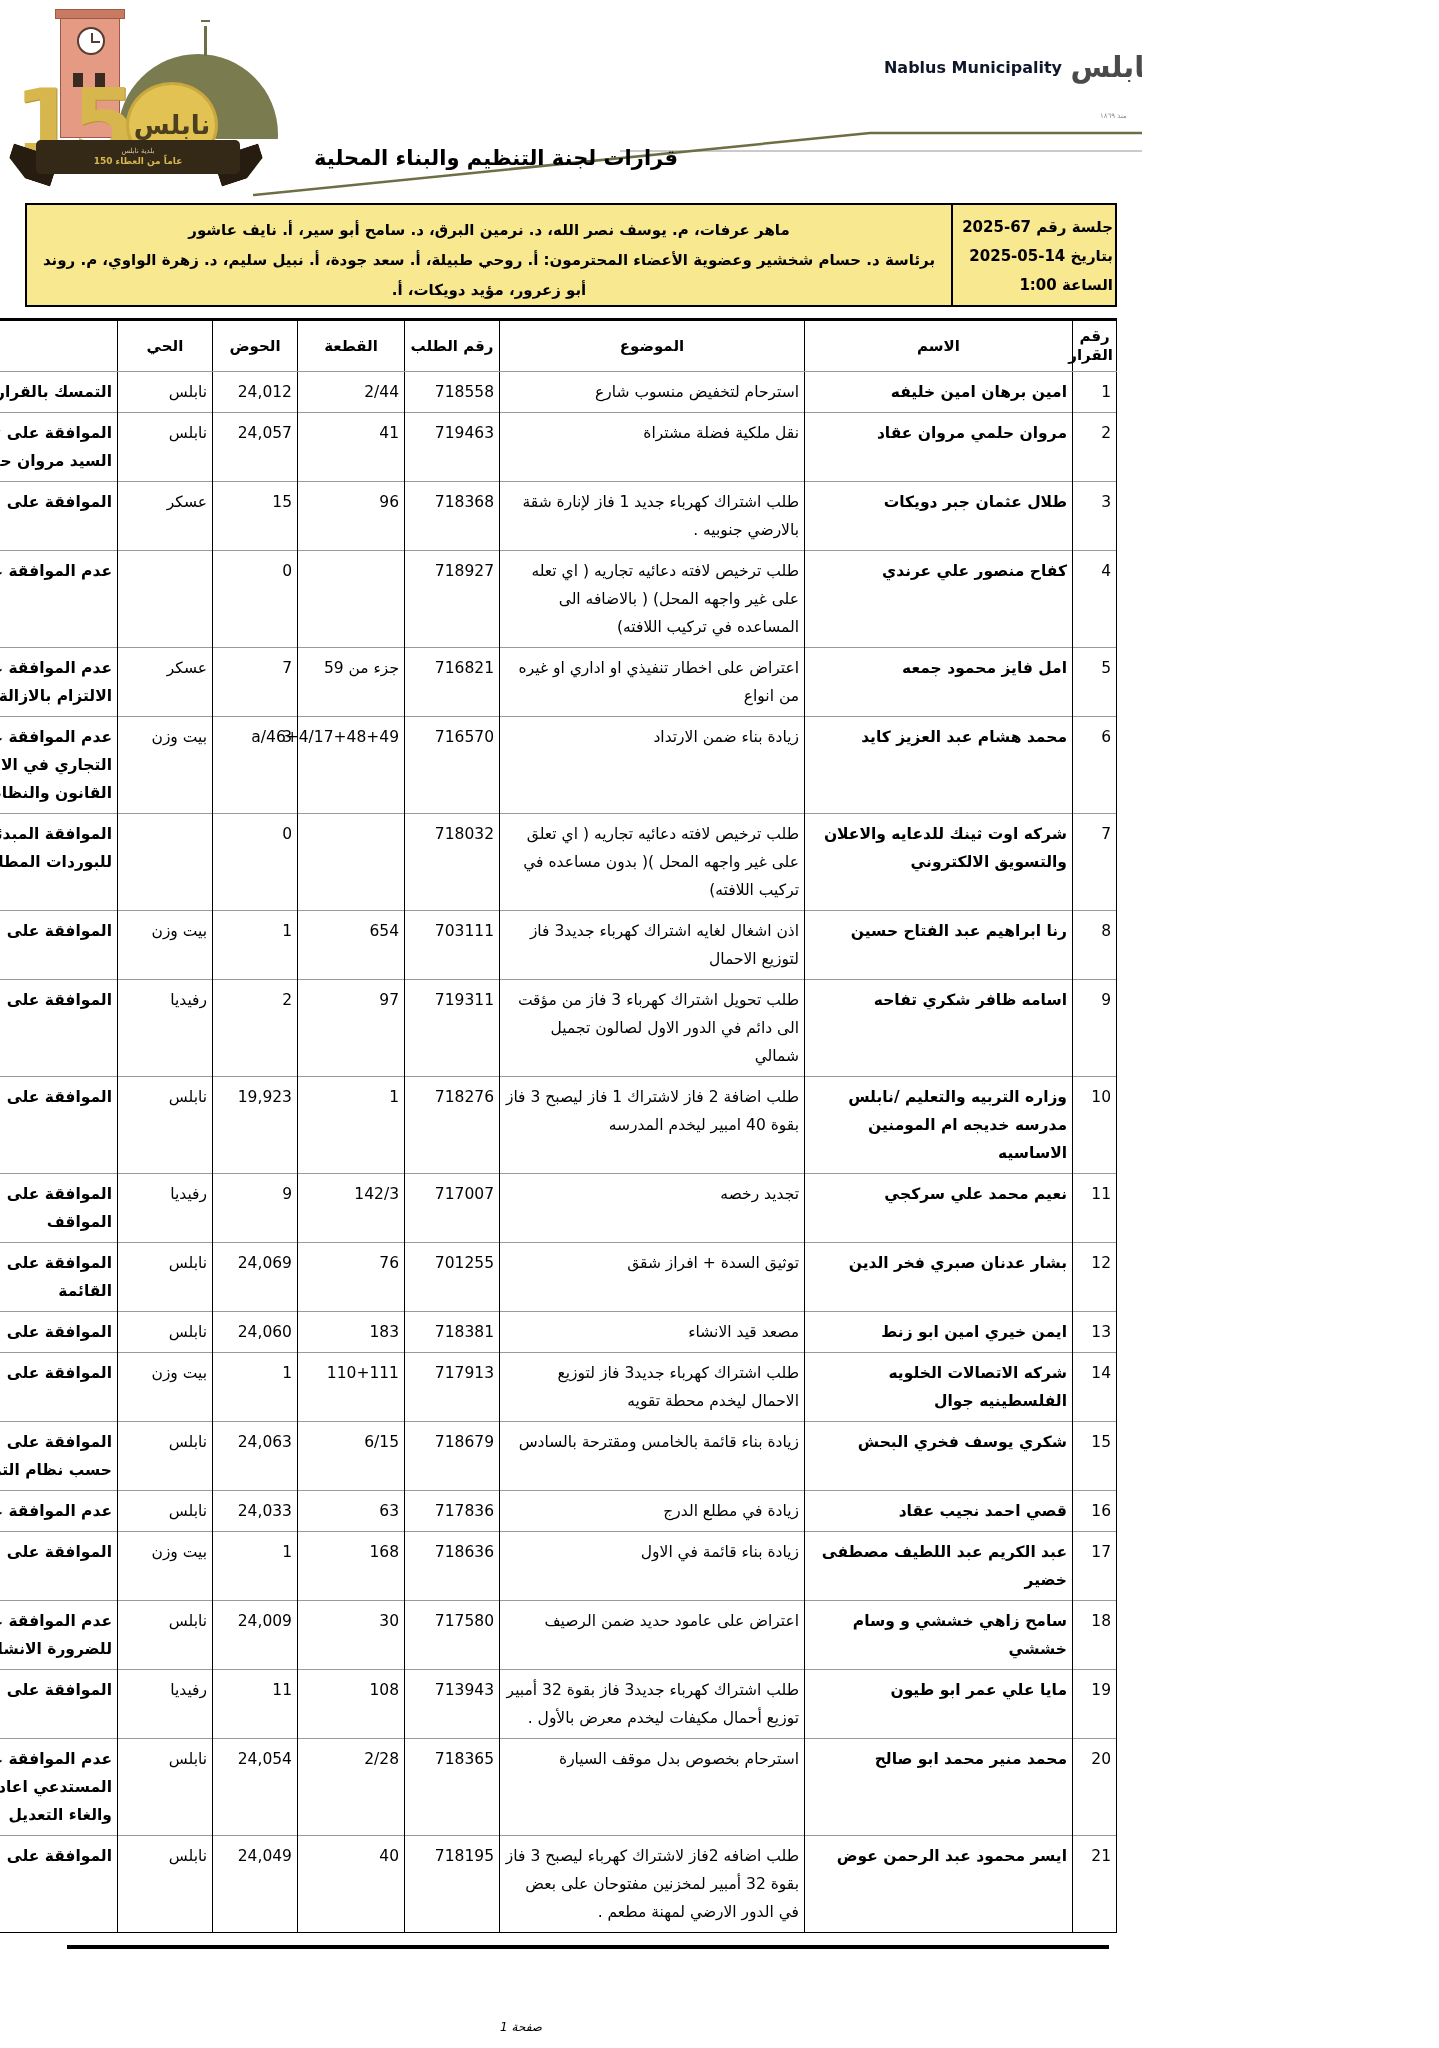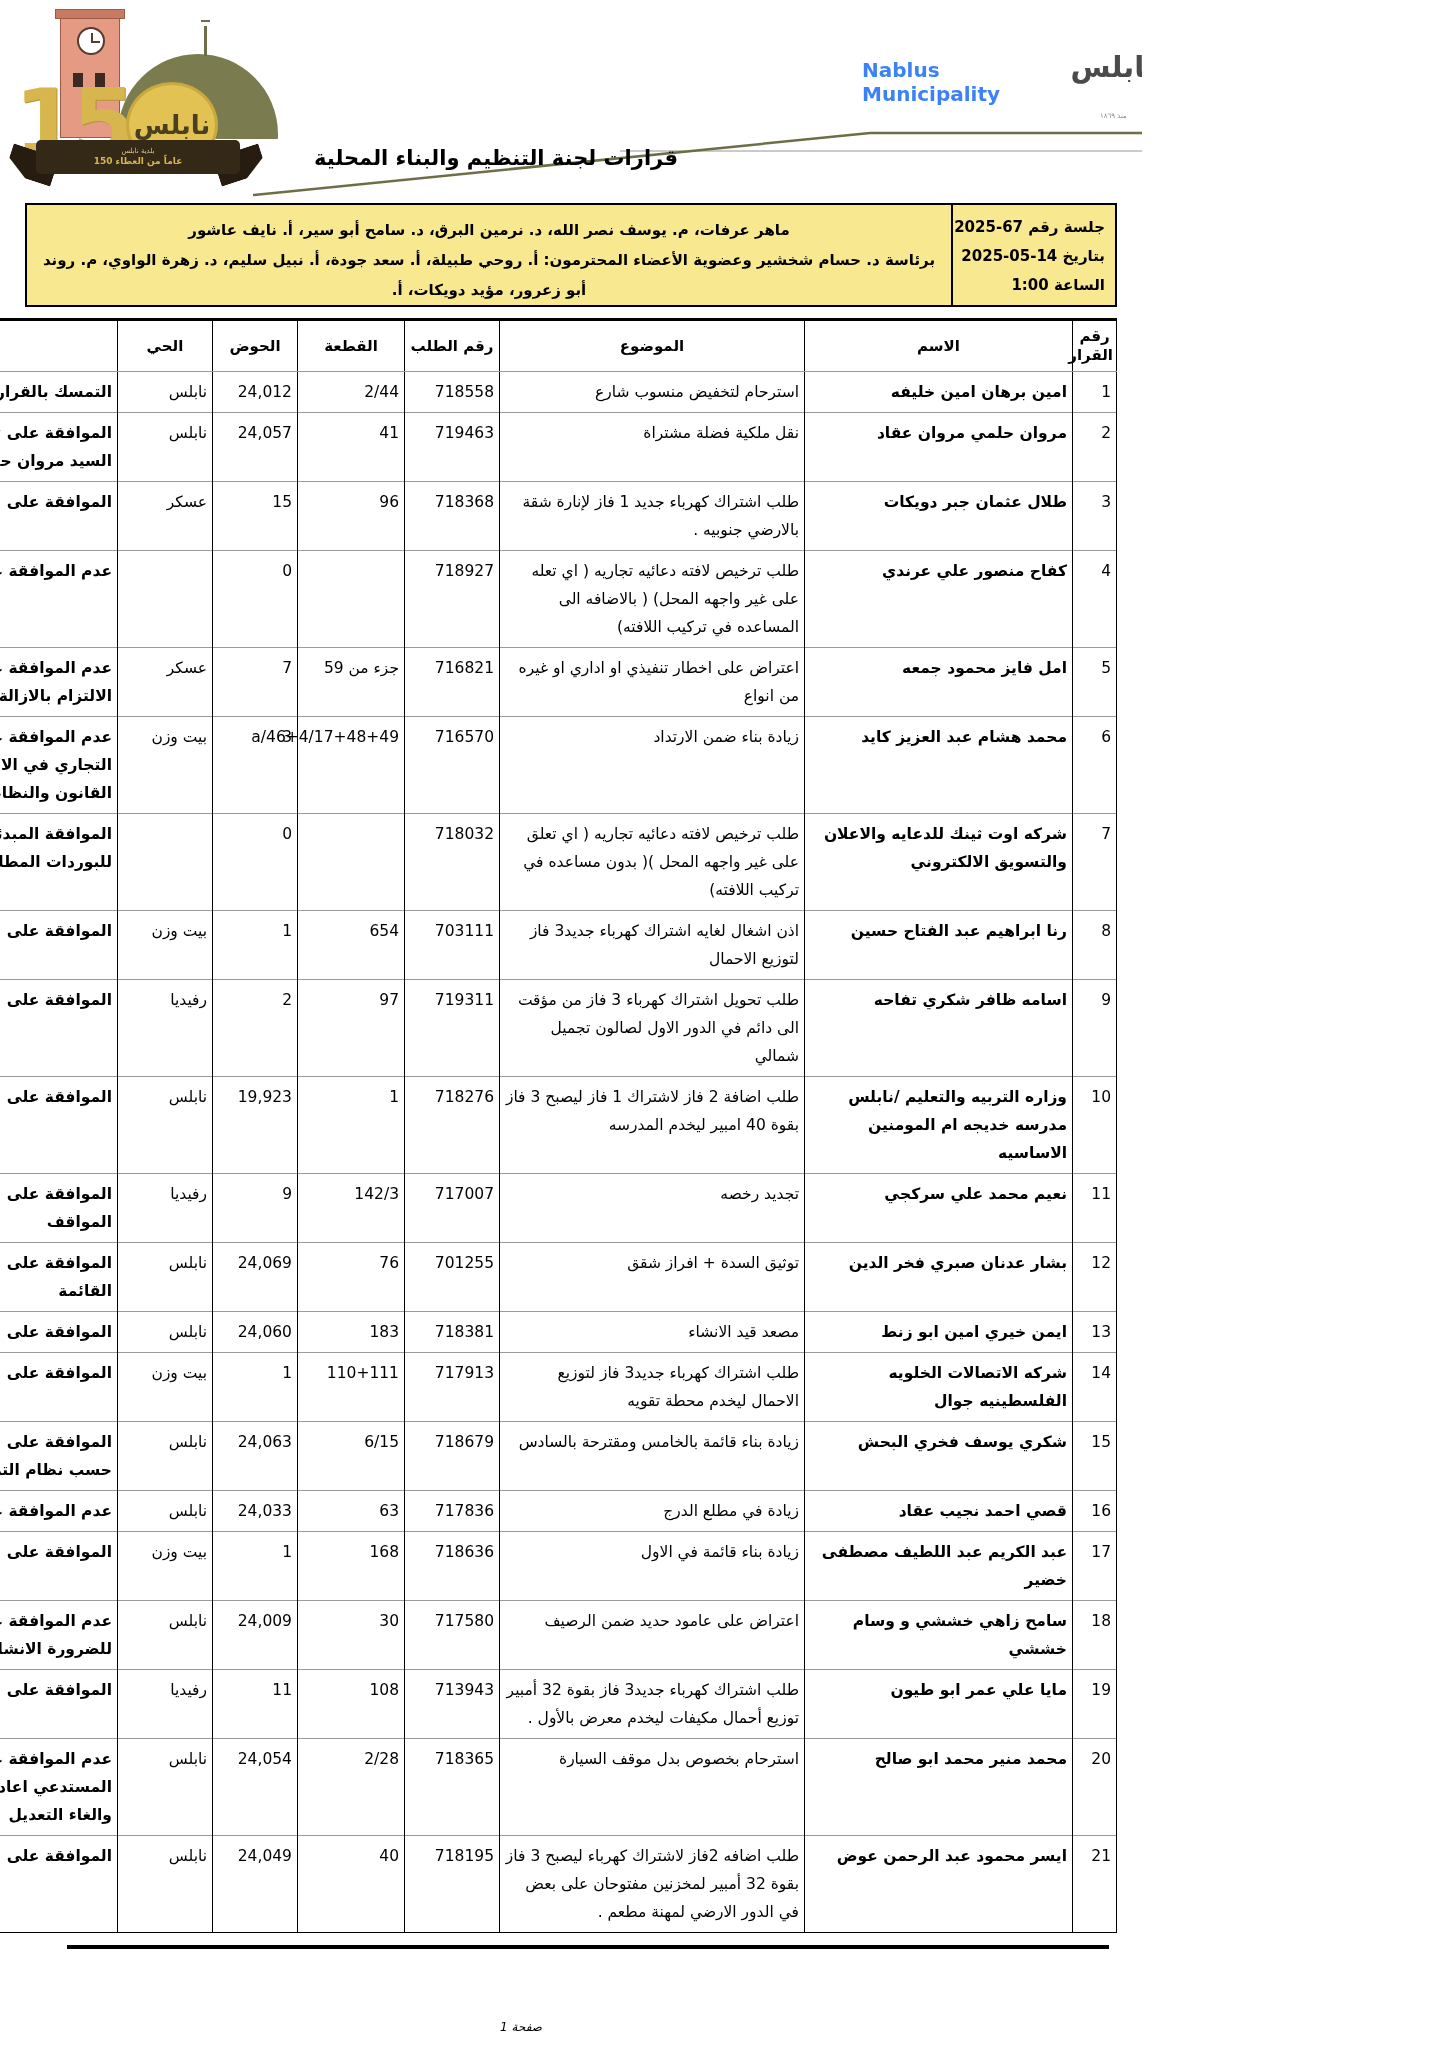--- a/index.html
+++ b/index.html
@@ -22,35 +22,35 @@
   .numO { position:absolute; left:118px; top:78px; width:92px; height:86px; border-radius:50%; background:#e3c254; border:3px solid #c9a83e; display:flex; align-items:center; justify-content:center; }
   .numO span { font-weight:bold; font-size:26px; color:#4a3f1e; }
   .ribbon { position:absolute; left:28px; top:136px; width:204px; height:34px; background:#342817; border-radius:5px; display:flex; flex-direction:column; align-items:center; justify-content:center; z-index:3; }
   .ribbon .r1 { color:#d9c89a; font-size:7px; line-height:9px; }
   .ribbon .r2 { color:#d7b64e; font-size:9px; font-weight:bold; line-height:11px; }
   .tailL, .tailR { position:absolute; top:146px; width:48px; height:30px; background:#261c10; z-index:2; }
   .tailL { left:0; transform:rotate(18deg); clip-path:polygon(0 0,100% 0,100% 100%,22px 100%,0 50%); }
   .tailR { right:4px; transform:rotate(-18deg); clip-path:polygon(0 0,100% 0,100% 50%,calc(100% - 22px) 100%,0 100%); }
 
   
-  .brand-en { position:absolute; left:862px; top:58px; width:222px; font-size:20px; font-weight:bold; color:#3b82f6; direction:ltr; text-align:left; }
+  .brand-en { position:absolute; left:862px; top:58px; width:222px; font-size:16px; font-weight:bold; color:#0f172a; direction:ltr; text-align:center; }
   .brand-ar { position:absolute; left:1086px; top:50px; width:158px; font-size:29px; font-weight:bold; color:#4a4a4a; text-align:left; white-space:nowrap; }
   .crest { position:absolute; left:1145px; top:12px; }
   .crest-caption { position:absolute; left:1100px; top:112px; font-size:7px; color:#8a8a8a; }
   .eagle { position:absolute; left:1248px; top:16px; }
 
   
   .swoosh { position:absolute; left:0; top:0; width:1439px; height:220px; pointer-events:none; }
 
   
   .title { position:absolute; top:146px; left:0; right:0; text-align:center; transform:translateX(-75px); font-size:21px; font-weight:bold; }
 
   
   .infobox { position:absolute; top:203px; right:25px; left:25px; height:104px; background:#f8e88f; border:2.5px solid #000; display:flex; }
-  .info-session { width:164px; border-left:2px solid #000; padding:8px 10px 0 4px; font-weight:bold; font-size:15px; line-height:29px; white-space:nowrap; }
+  .info-session { width:164px; border-left:2px solid #000; padding:8px 2px 0 4px; font-weight:bold; font-size:15px; line-height:29px; white-space:nowrap; }
   .info-members { flex:1; text-align:center; padding:10px 14px 0 14px; font-weight:bold; font-size:15px; line-height:30px; }
 
   
   .content { position:absolute; top:318px; right:25px; left:25px; }
   table.decisions { width:1384px; table-layout:fixed; border-collapse:collapse; border-top:3px solid #000; border-bottom:1.5px solid #000; font-size:15.5px; }
   table.decisions th { font-size:15px; font-weight:bold; text-align:center; padding:6px 3px; border-left:1.5px solid #000; border-right:1.5px solid #000; border-bottom:1px solid #9a9a9a; line-height:19px; }
   table.decisions td { vertical-align:top; text-align:right; padding:6px 5px; border-left:1.5px solid #000; border-right:1.5px solid #000; border-top:1px solid #9a9a9a; line-height:28px; }
   td.c-no { text-align:center; }
   td.c-name, td.c-decision { font-weight:bold; }
 

